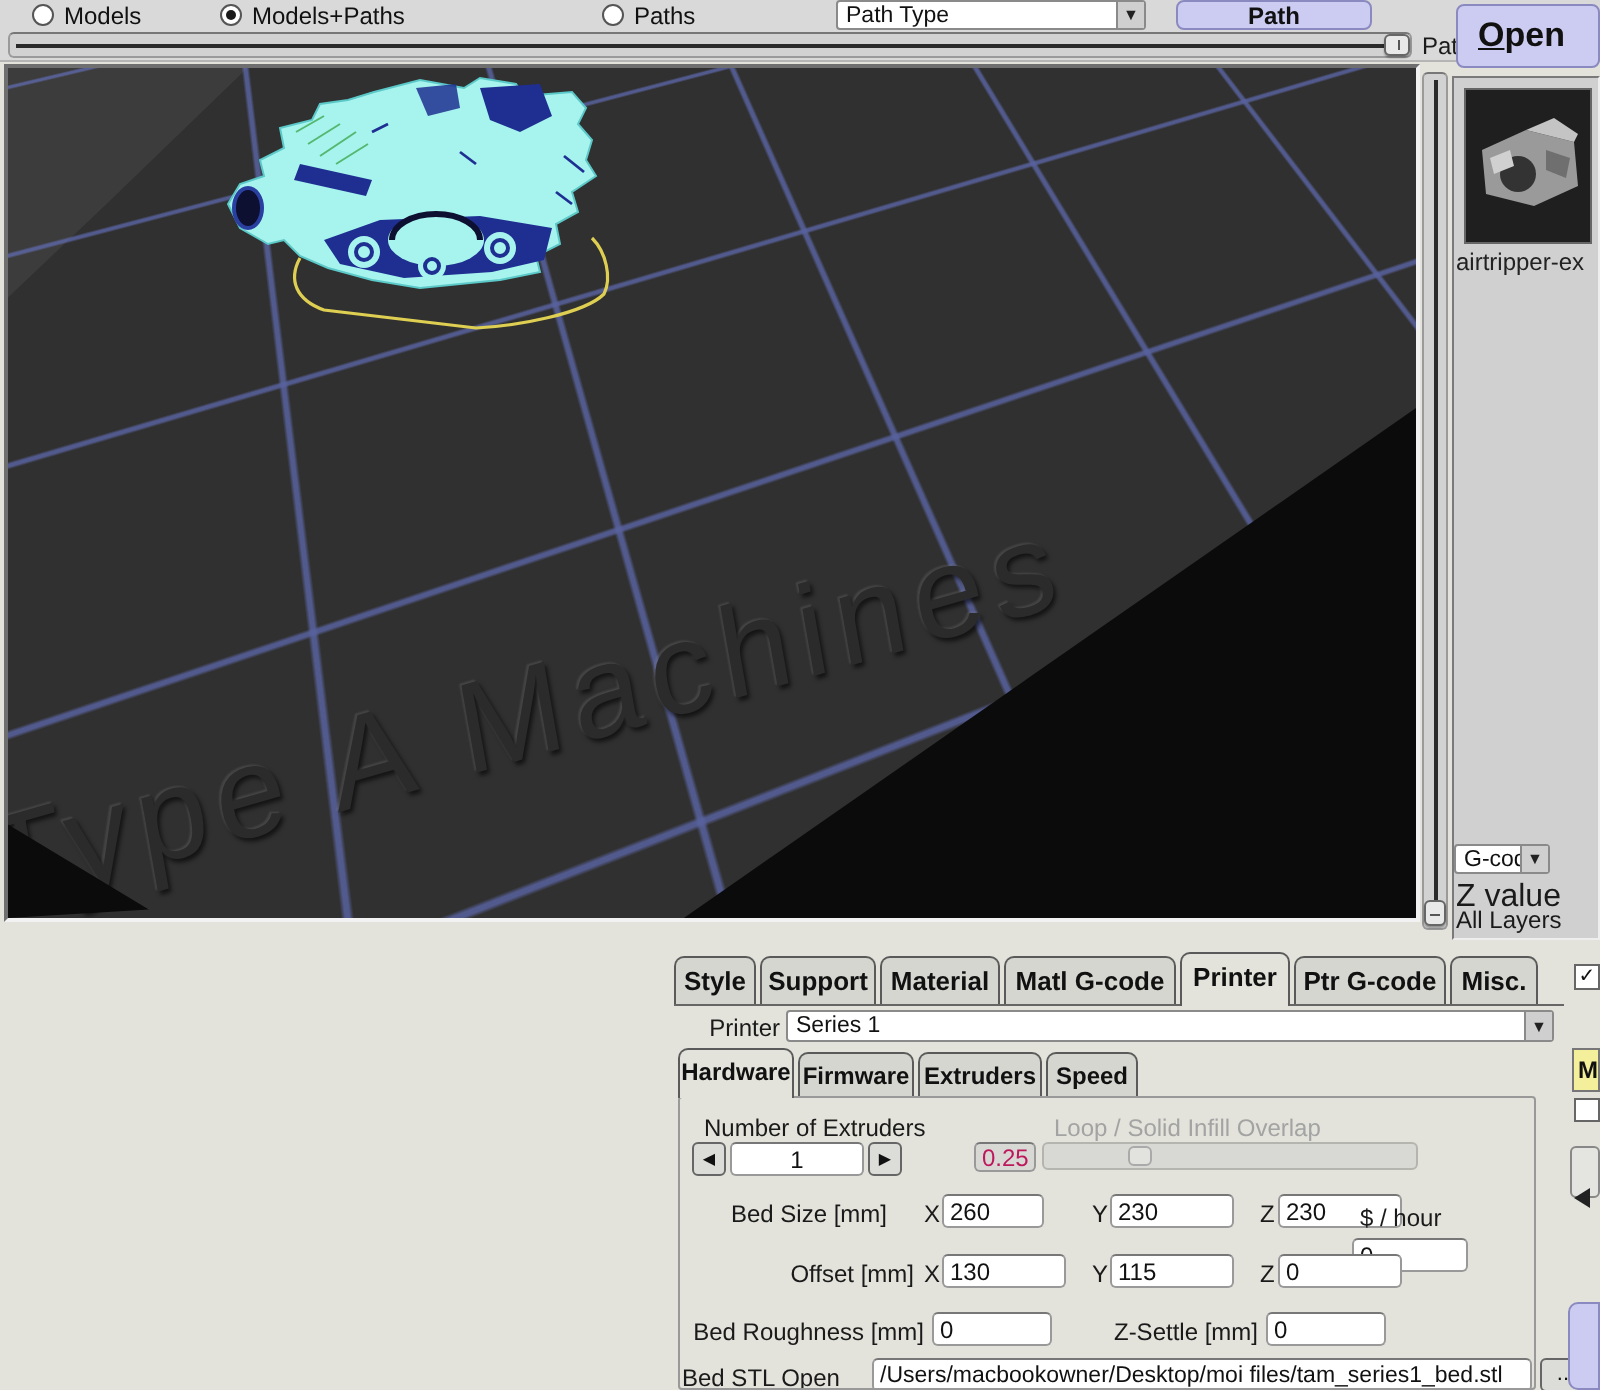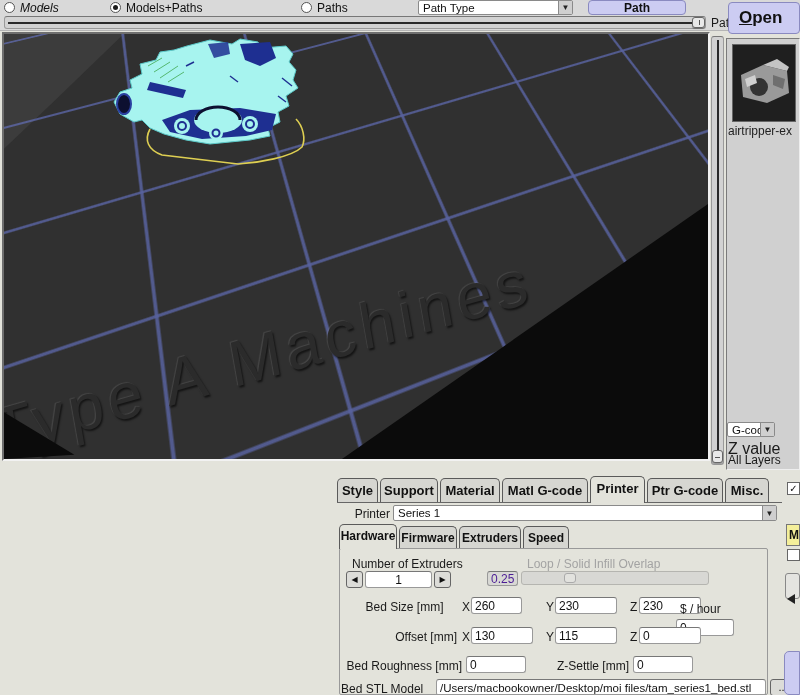--- a/index.html
+++ b/index.html
@@ -68,38 +68,38 @@
   .tab.active { top:476px; height:27px; background:#e3e3db; z-index:3; }
   #tabline { left:337px; top:502px; width:445px; height:1px; background:#666; z-index:2; }
   .subtab { position:absolute; top:526px; height:23px; background:#d6d6d1; border:1px solid #5a5a5a; border-bottom:none;
             border-radius:5px 5px 0 0; font-weight:bold; font-size:12px; text-align:center; padding-top:4px; z-index:1; }
   .subtab.active { top:524px; height:25px; background:#e3e3db; z-index:3; }
   #groupbox { left:339px; top:548px; width:429px; height:147px; border:1px solid #999; border-radius:2px; z-index:2; }
   .lbl { position:absolute; font-size:12px; color:#1a1a1a; white-space:nowrap; }
   .lbl.dis { color:#a3a3a3; }
   .tf { position:absolute; background:#fff; border:1px solid #999; border-top-color:#777; border-radius:3px;
         font-family:"Liberation Sans",sans-serif; font-size:12px; padding:0 3px; color:#111; }
-  .tf.dis { background:#d8d8d4; color:#4c1d95; }
+  .tf.dis { background:#d8d8d4; color:#be185d; }
   .spin-btn { position:absolute; width:17px; height:17px; background:#dcdcd8; border:1px solid #666; border-radius:3px;
               font-size:8px; text-align:center; line-height:15px; color:#111; }
   #overlap-slider { position:absolute; left:521px; top:571px; width:188px; height:14px; border:1px solid #b5b5b0; border-radius:3px; background:#d8d8d4; }
   #overlap-handle { left:42px; top:1px; width:12px; height:10px; border-color:#aaa; box-shadow:none; background:#e2e2de; }
 
   
   .chk { position:absolute; width:13px; height:13px; background:#fff; border:1px solid #666; font-size:10px; line-height:11px; text-align:center; }
   #edge-mfield { position:absolute; left:786px; top:524px; width:14px; height:22px; background:#f4ef9a; border:1px solid #777; font-size:12px; font-weight:bold; padding-left:2px; line-height:20px; }
   #edge-scroll { position:absolute; left:785px; top:573px; width:15px; height:26px; background:#e4e4e0; border:1px solid #888; border-radius:3px; }
   #edge-tri { position:absolute; left:787px; top:594px; width:0; height:0; border-top:5px solid transparent; border-bottom:5px solid transparent; border-right:8px solid #222; }
   #edge-bluebtn { position:absolute; left:784px; top:651px; width:16px; height:44px; background:#ccccf2; border:1px solid #8a8ac0; border-radius:5px 0 0 5px; }
 </style>
 </head>
 <body>
 
 <div id="topbar" class="abs">
-  <div class="radio-item" style="left:4px;font-style:italic;">
+  <div class="radio-item" style="left:16px;">
     <span class="radio-dot"></span>
     <span>Models</span>
   </div>
   <div class="radio-item" style="left:110px;">
     <span class="radio-dot sel"></span>
     <span>Models+Paths</span>
   </div>
   <div class="radio-item" style="left:301px;">
     <span class="radio-dot"></span>
     <span>Paths</span>
@@ -249,21 +249,21 @@
 <div class="lbl" style="left:546px; top:630px;">Y</div>
 <input class="tf" style="left: 555px; top: 627px; width: 62px; height: 17px;" value="115">
 <div class="lbl" style="left:630px; top:630px;">Z</div>
 <input class="tf" style="left: 639px; top: 627px; width: 62px; height: 17px;" value="0">
 
 <div class="lbl" style="left:346px; top:659px; width:116px; text-align:right;">Bed Roughness [mm]</div>
 <input class="tf" style="left: 466px; top: 656px; width: 60px; height: 17px;" value="0">
 <div class="lbl" style="left:537px; top:659px; width:92px; text-align:right;">Z-Settle [mm]</div>
 <input class="tf" style="left: 633px; top: 656px; width: 60px; height: 17px;" value="0">
 
-<div class="lbl" style="left:341px; top:682px;">Bed STL Model</div>
+<div class="lbl" style="left:341px; top:682px;">Bed STL Open</div>
 <input class="tf" style="left: 436px; top: 679px; width: 330px; height: 17px; font-size: 11.5px;" value="/Users/macbookowner/Desktop/moi files/tam_series1_bed.stl">
 <div class="spin-btn" style="left:770px; top:679px; width:26px; height:17px; font-size:11px; line-height:14px; border-radius:3px;">...</div>
 
 <div class="chk" style="left:787px; top:482px;">✓</div>
 <div id="edge-mfield">M</div>
 <div class="chk" style="left:787px; top:549px; height:12px;"></div>
 <div id="edge-scroll"></div>
 <div id="edge-tri"></div>
 <div id="edge-bluebtn"></div>
 

